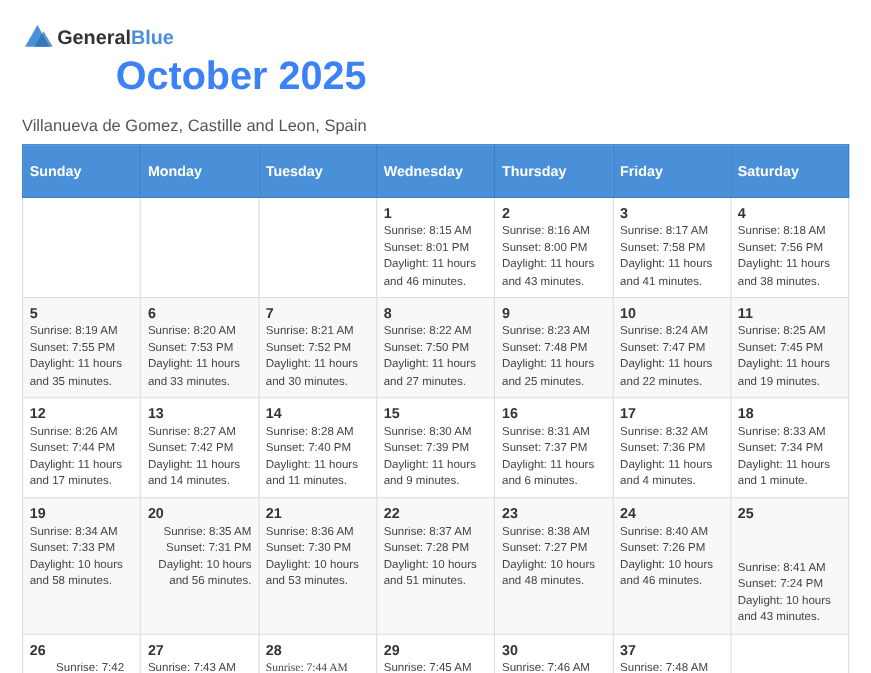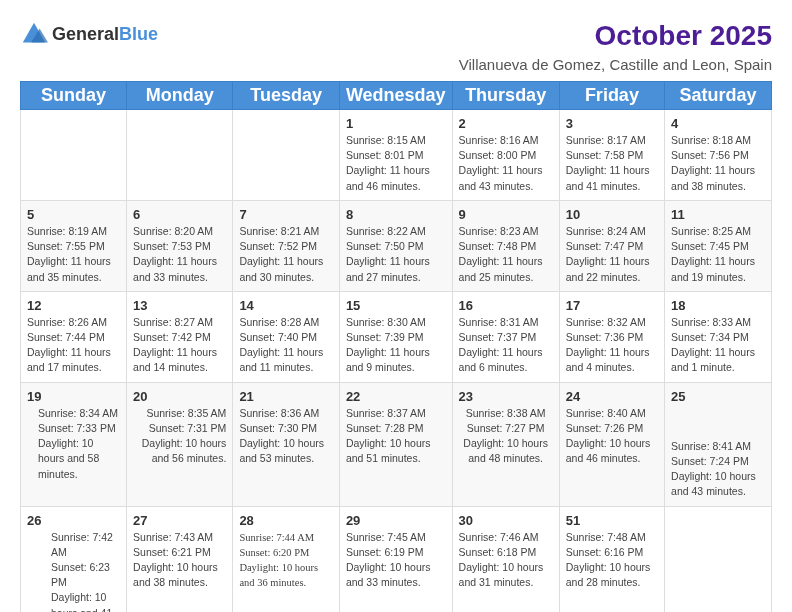--- a/index.html
+++ b/index.html
@@ -8,20 +8,21 @@
       background: #fff;
       width: 792px;
       min-height: 612px;
       padding: 20px;
     }
     .header {
       display: flex;
       align-items: flex-start;
       justify-content: space-between;
       margin-bottom: 8px;
+      flex-direction: column;
     }
     .logo {
       display: flex;
       align-items: center;
       gap: 4px;
     }
     .logo-text-general {
       font-size: 18px;
       font-weight: bold;
       color: #333;
@@ -32,41 +33,41 @@
       color: #4a90d9;
     }
     .logo-icon {
       width: 28px;
       height: 28px;
     }
     .title-block {
       text-align: right;
     }
     .month-title {
-      font-size: 28px;
-      font-weight: bold;
-      color: #4c1d95;
+      font-size: 36px;
+      font-weight: bold;
+      color: #3b82f6;
     }
     .subtitle {
       font-size: 15px;
       color: #555;
-      margin-top: 4px;
+      margin-top: 16px;
     }
     .calendar {
       width: 100%;
       border-collapse: collapse;
       margin-top: 6px;
     }
     .calendar th {
       background-color: #4a90d9;
       color: #fff;
-      font-size: 18px;
-      font-weight: bold;
-      padding: 3px 6px;
-      text-align: center;
+      font-size: 13px;
+      font-weight: bold;
+      padding: 16px 6px;
+      text-align: left;
       border: 1px solid #3a80c9;
     }
     .calendar td {
       vertical-align: top;
       padding: 6px 6px;
       font-size: 11px;
       color: #333;
       border: 1px solid #ddd;
       width: 108px;
       min-height: 80px;
@@ -236,21 +237,21 @@
         <td>
           <span class="day-number">18</span>
           <div class="day-content" style="white-space: pre-line;">Sunrise: 8:33 AM
 Sunset: 7:34 PM
 Daylight: 11 hours and 1 minute.</div>
         </td>
       </tr>
       <tr>
         <td>
           <span class="day-number">19</span>
-          <div class="day-content" style="white-space: pre-line; margin-left: 11px;">Sunrise: 8:34 AM
+          <div class="day-content" style="white-space: pre-line;">Sunrise: 8:34 AM
 Sunset: 7:33 PM
 Daylight: 10 hours and 58 minutes.</div>
         </td>
         <td>
           <span class="day-number">20</span>
           <div class="day-content" style="white-space: pre-line; text-align: right;">Sunrise: 8:35 AM
 Sunset: 7:31 PM
 Daylight: 10 hours and 56 minutes.</div>
         </td>
         <td>
@@ -260,21 +261,21 @@
 Daylight: 10 hours and 53 minutes.</div>
         </td>
         <td>
           <span class="day-number">22</span>
           <div class="day-content" style="white-space: pre-line;">Sunrise: 8:37 AM
 Sunset: 7:28 PM
 Daylight: 10 hours and 51 minutes.</div>
         </td>
         <td>
           <span class="day-number">23</span>
-          <div class="day-content" style="white-space: pre-line; text-align: center;">Sunrise: 8:38 AM
+          <div class="day-content" style="white-space: pre-line;">Sunrise: 8:38 AM
 Sunset: 7:27 PM
 Daylight: 10 hours and 48 minutes.</div>
         </td>
         <td>
           <span class="day-number">24</span>
           <div class="day-content" style="white-space: pre-line;">Sunrise: 8:40 AM
 Sunset: 7:26 PM
 Daylight: 10 hours and 46 minutes.</div>
         </td>
         <td>
@@ -309,21 +310,21 @@
 Sunset: 6:19 PM
 Daylight: 10 hours and 33 minutes.</div>
         </td>
         <td>
           <span class="day-number">30</span>
           <div class="day-content" style="white-space: pre-line;">Sunrise: 7:46 AM
 Sunset: 6:18 PM
 Daylight: 10 hours and 31 minutes.</div>
         </td>
         <td>
-          <span class="day-number">51</span>
+          <span class="day-number">37</span>
           <div class="day-content" style="white-space: pre-line;">Sunrise: 7:48 AM
 Sunset: 6:16 PM
 Daylight: 10 hours and 28 minutes.</div>
         </td>
         <td class="empty-cell"></td>
       </tr>
     </tbody>
 </table>
 
 </body></html>

